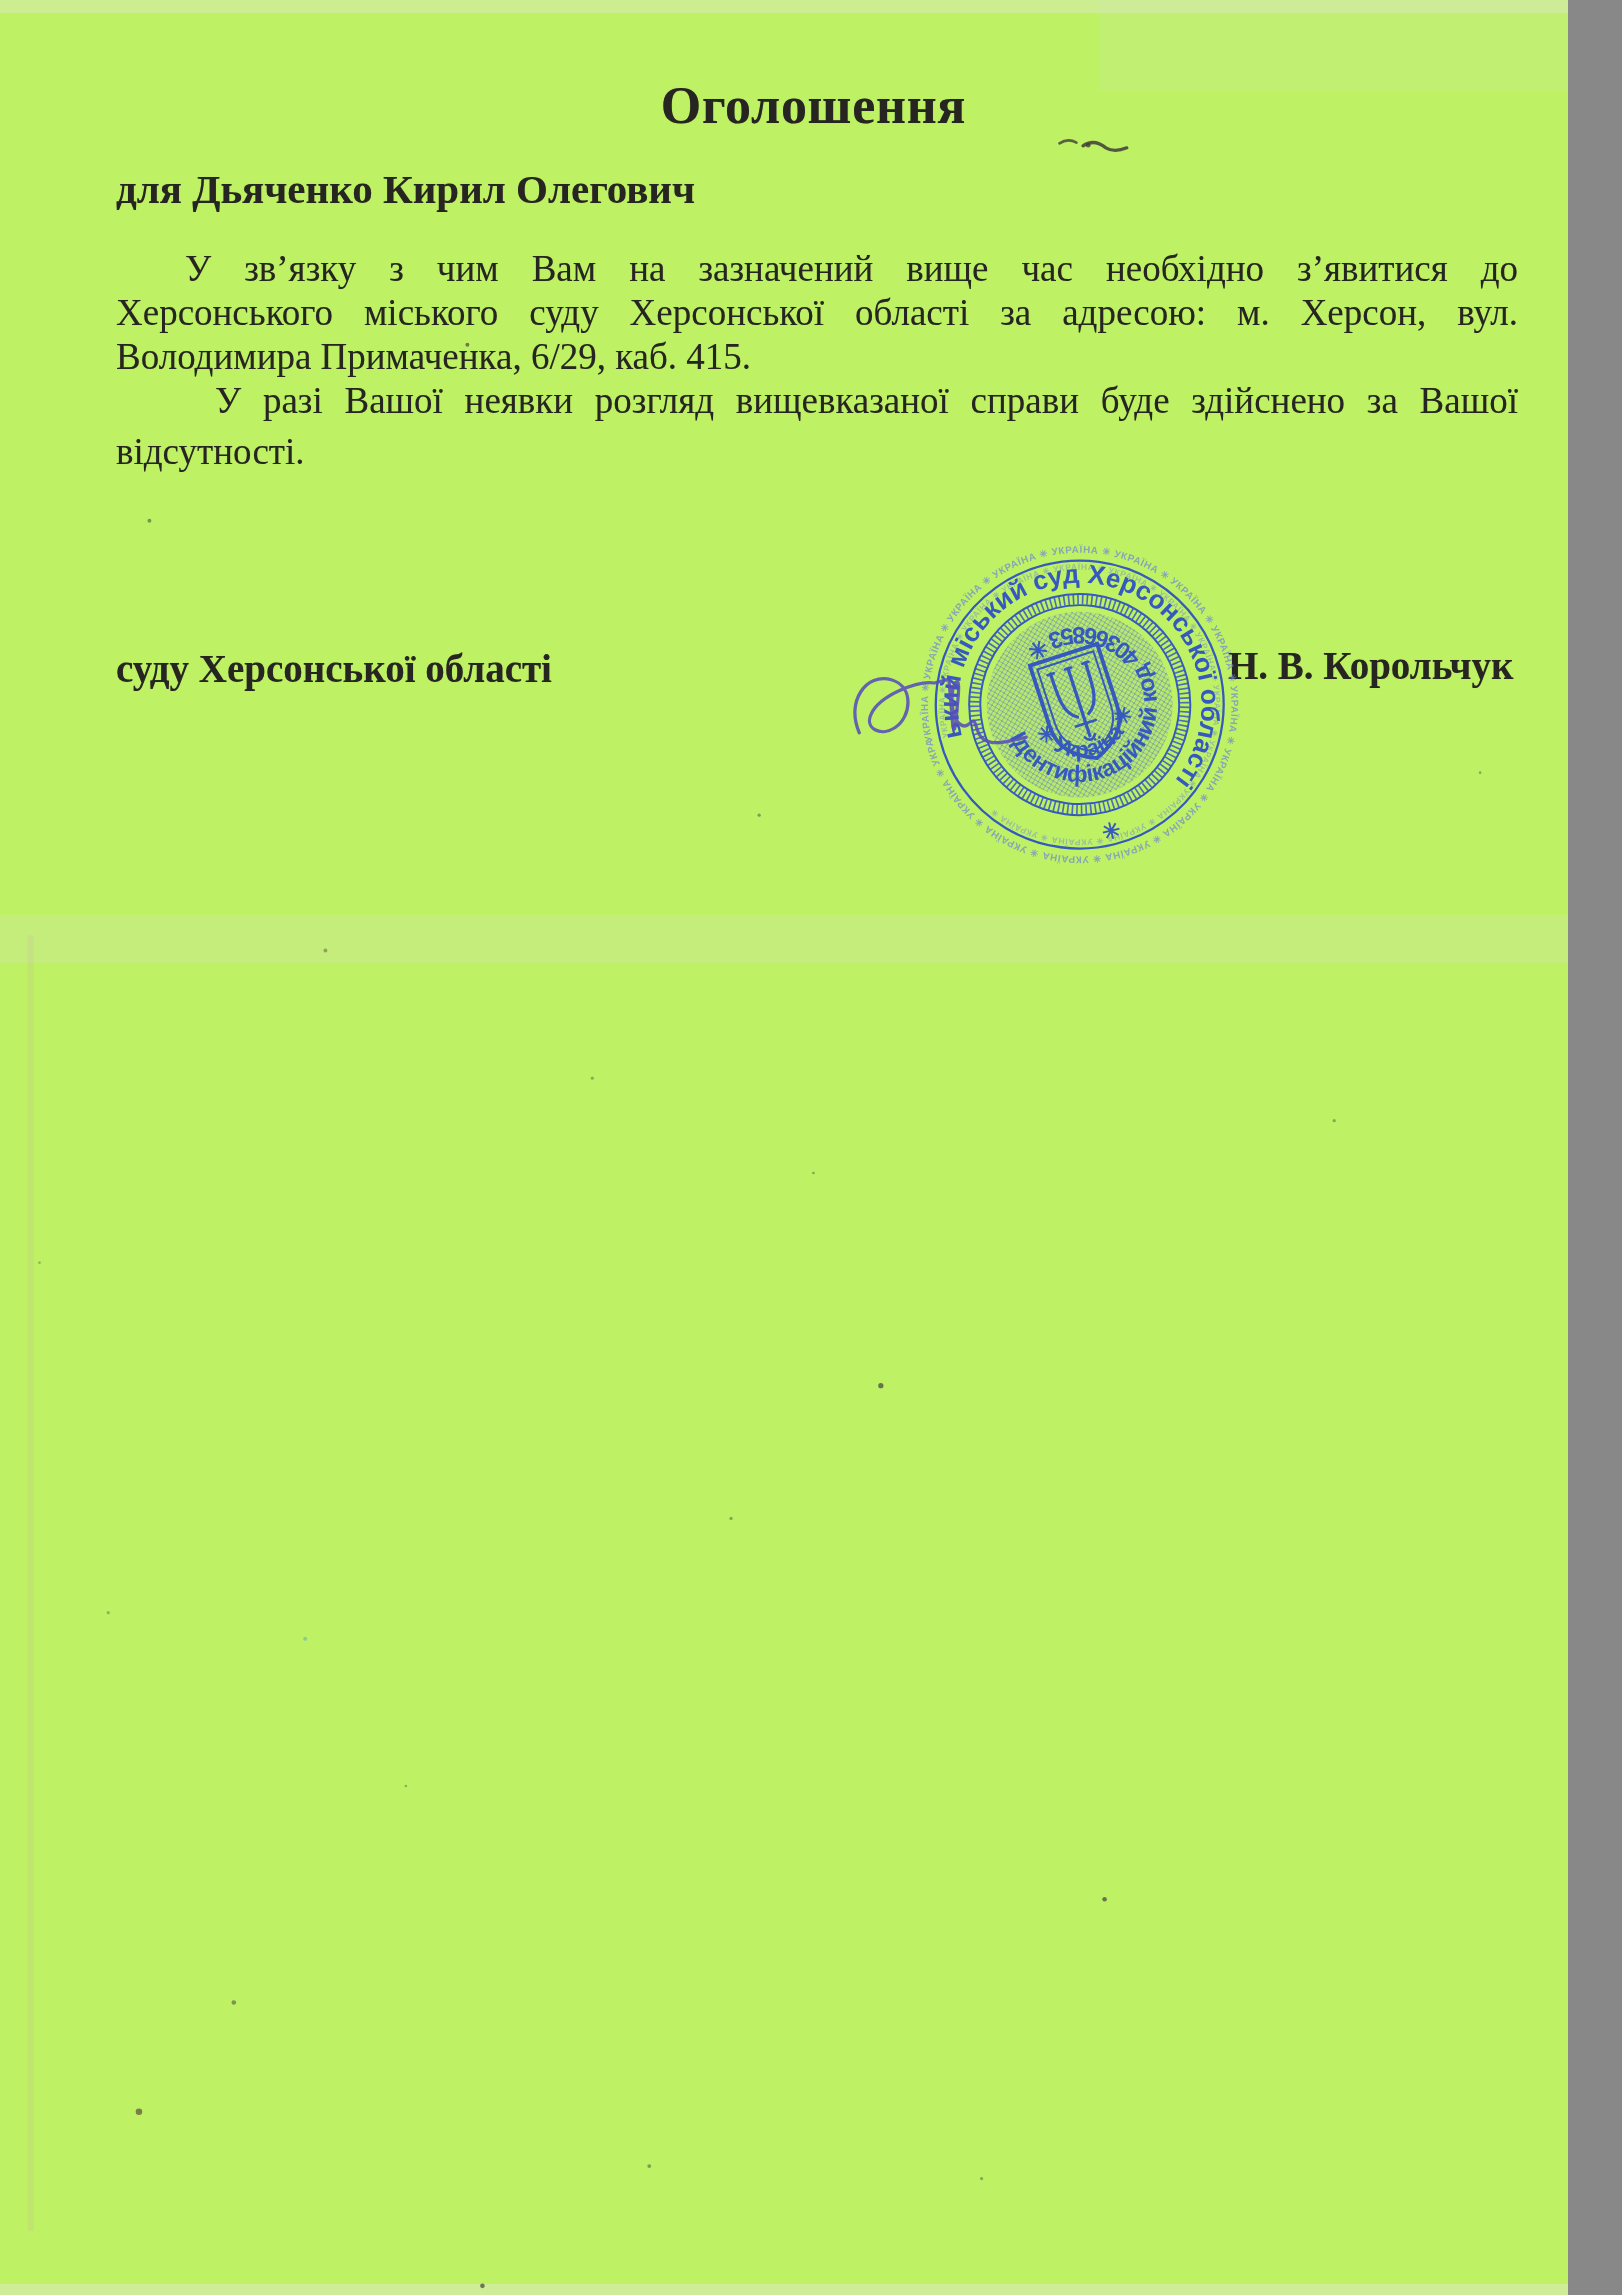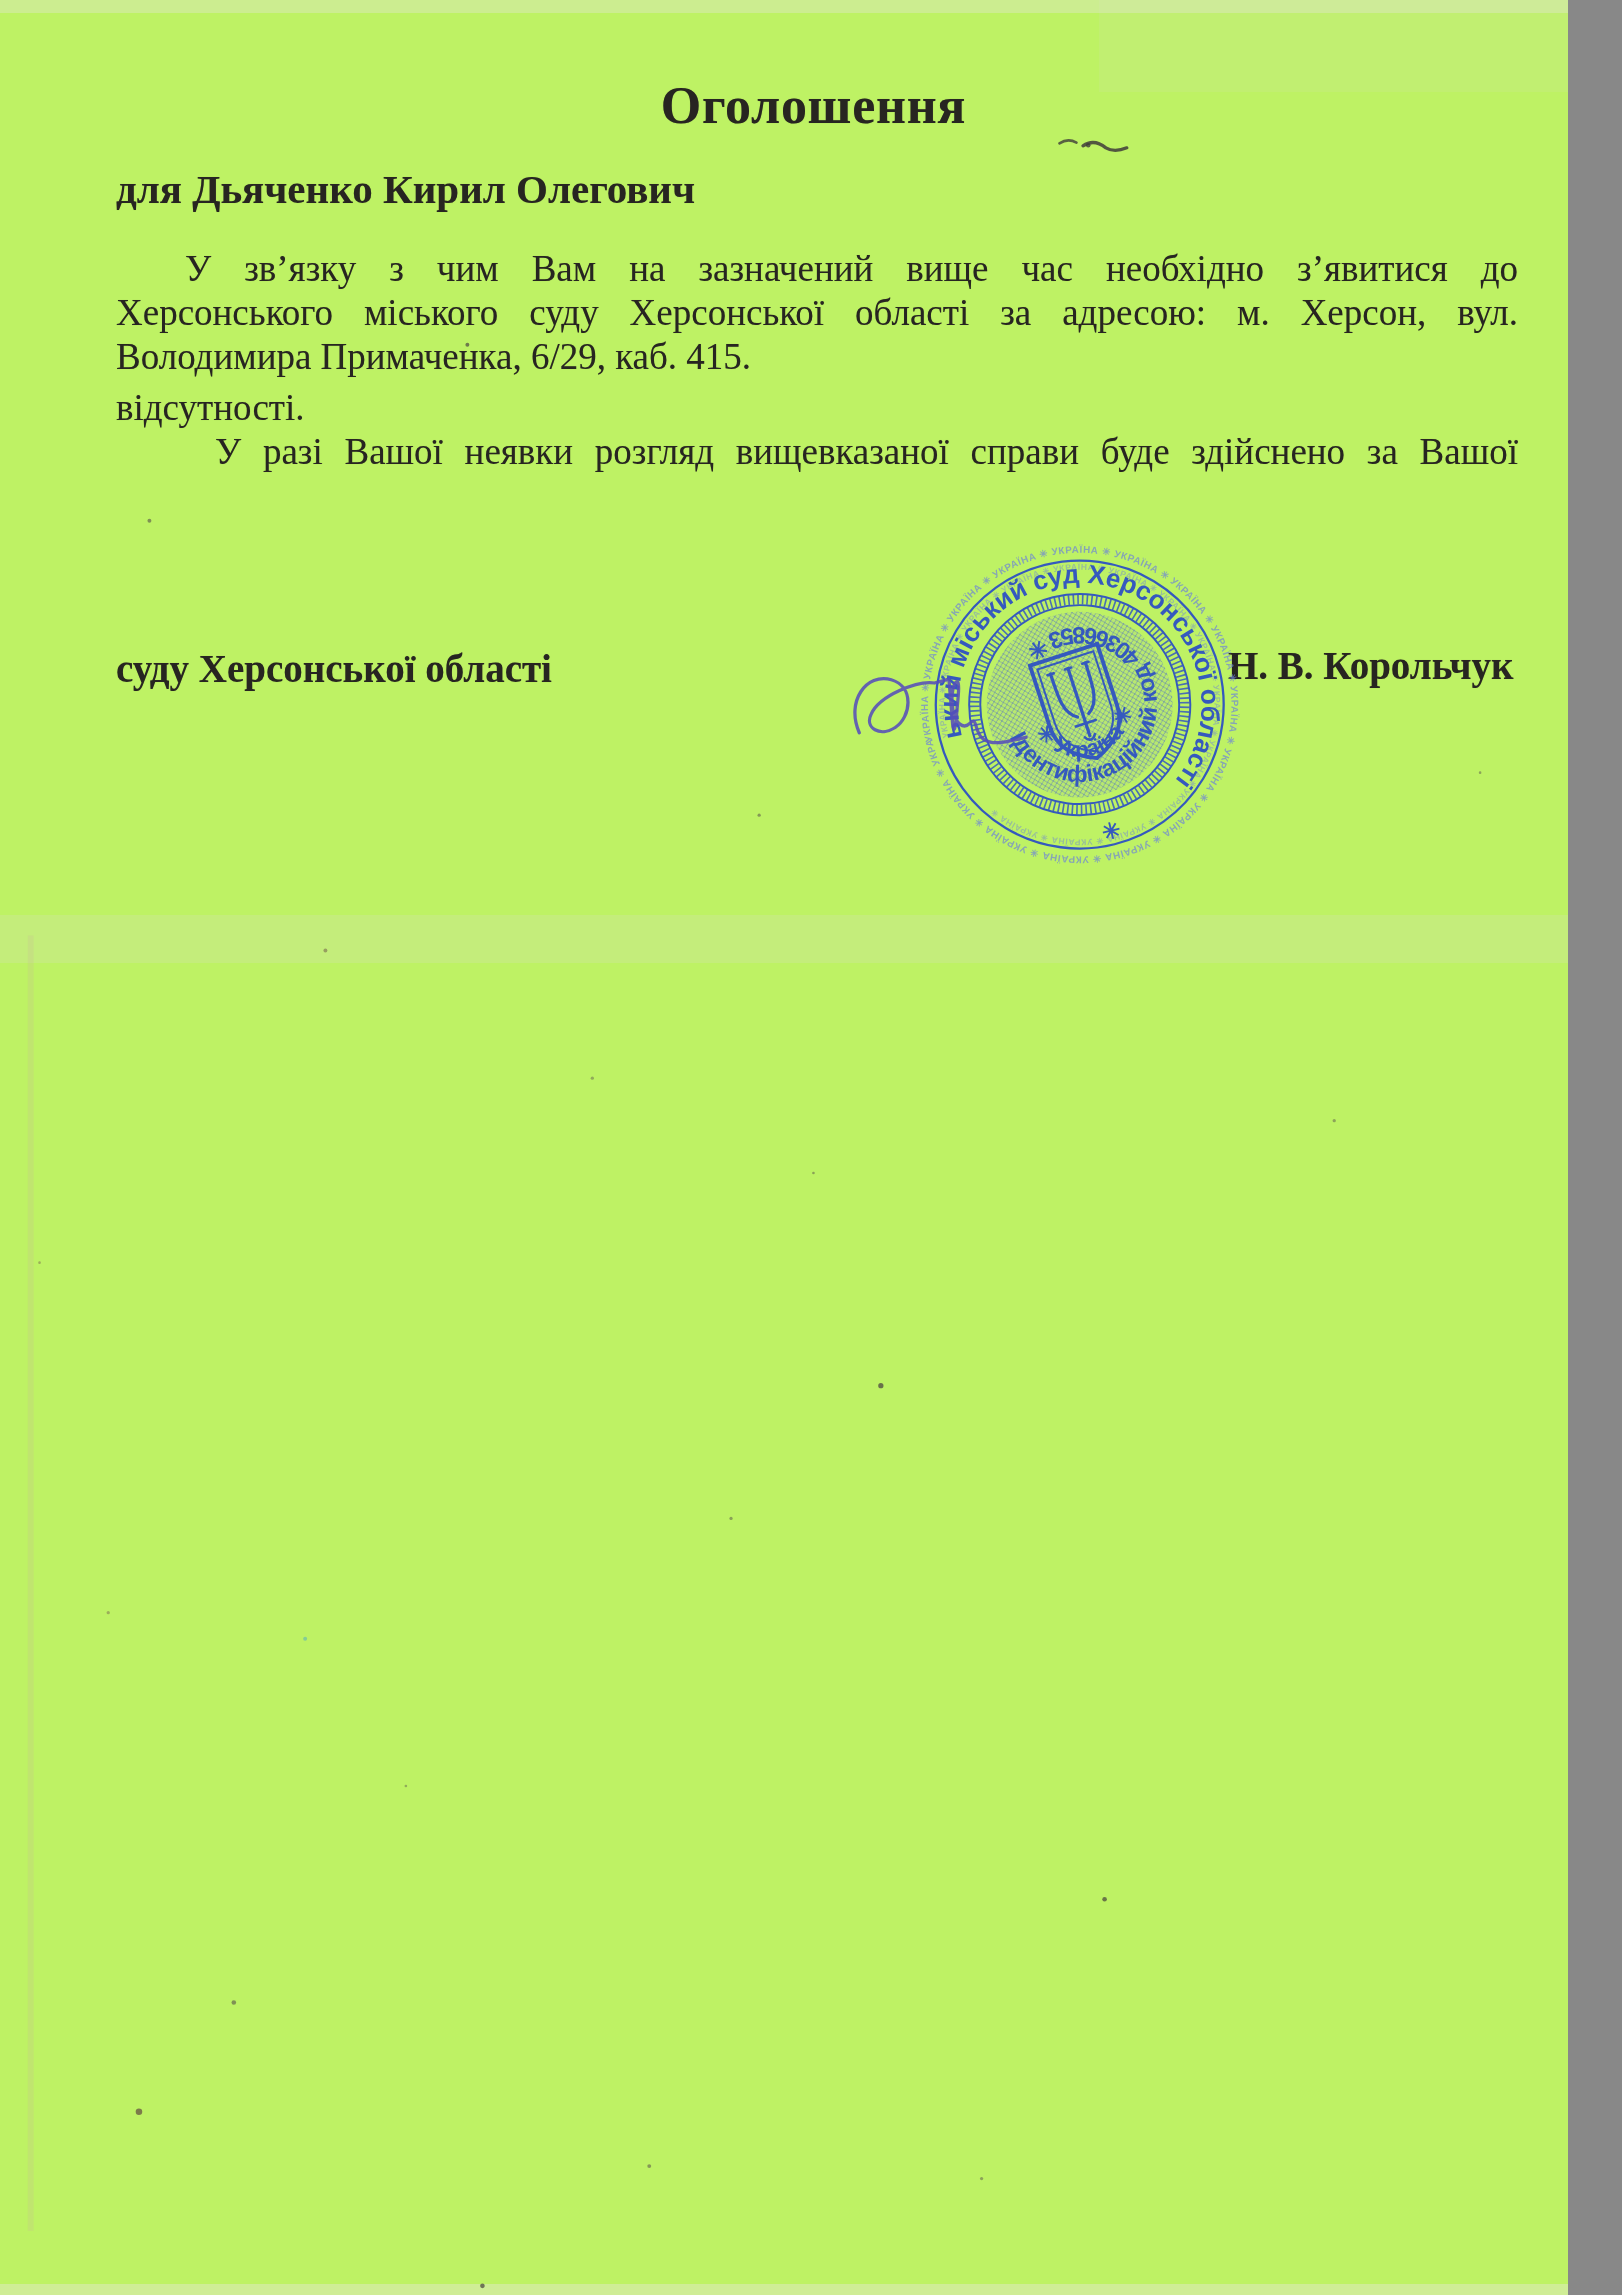--- a/index.html
+++ b/index.html
@@ -66,22 +66,22 @@
   <div class="shade mid-band"></div>
   <div class="shade bottom-strip"></div>
 
   <div class="title">Оголошення</div>
   <div class="subtitle">для Дьяченко Кирил Олегович</div>
 
   <div class="body-block">
     <span class="line just ind-105">У зв’язку з чим Вам на зазначений вище час необхідно з’явитися до</span>
     <span class="line just">Херсонського міського суду Херсонської області за адресою: м. Херсон, вул.</span>
     <span class="line">Володимира Примаченка, 6/29, каб. 415.</span>
+    <span class="line just ind-152">У разі Вашої неявки розгляд вищевказаної справи буде здійснено за Вашої</span>
     <span class="line gap-top">відсутності.</span>
-    <span class="line just ind-152">У разі Вашої неявки розгляд вищевказаної справи буде здійснено за Вашої</span>
   </div>
 
   <div class="sig-role">
     <span class="line">суду Херсонської області</span>
   </div>
 
   <div class="sig-name">Н. В. Корольчук</div>
 
   <svg class="overlay" viewBox="0 0 2480 3508">
     <defs>

